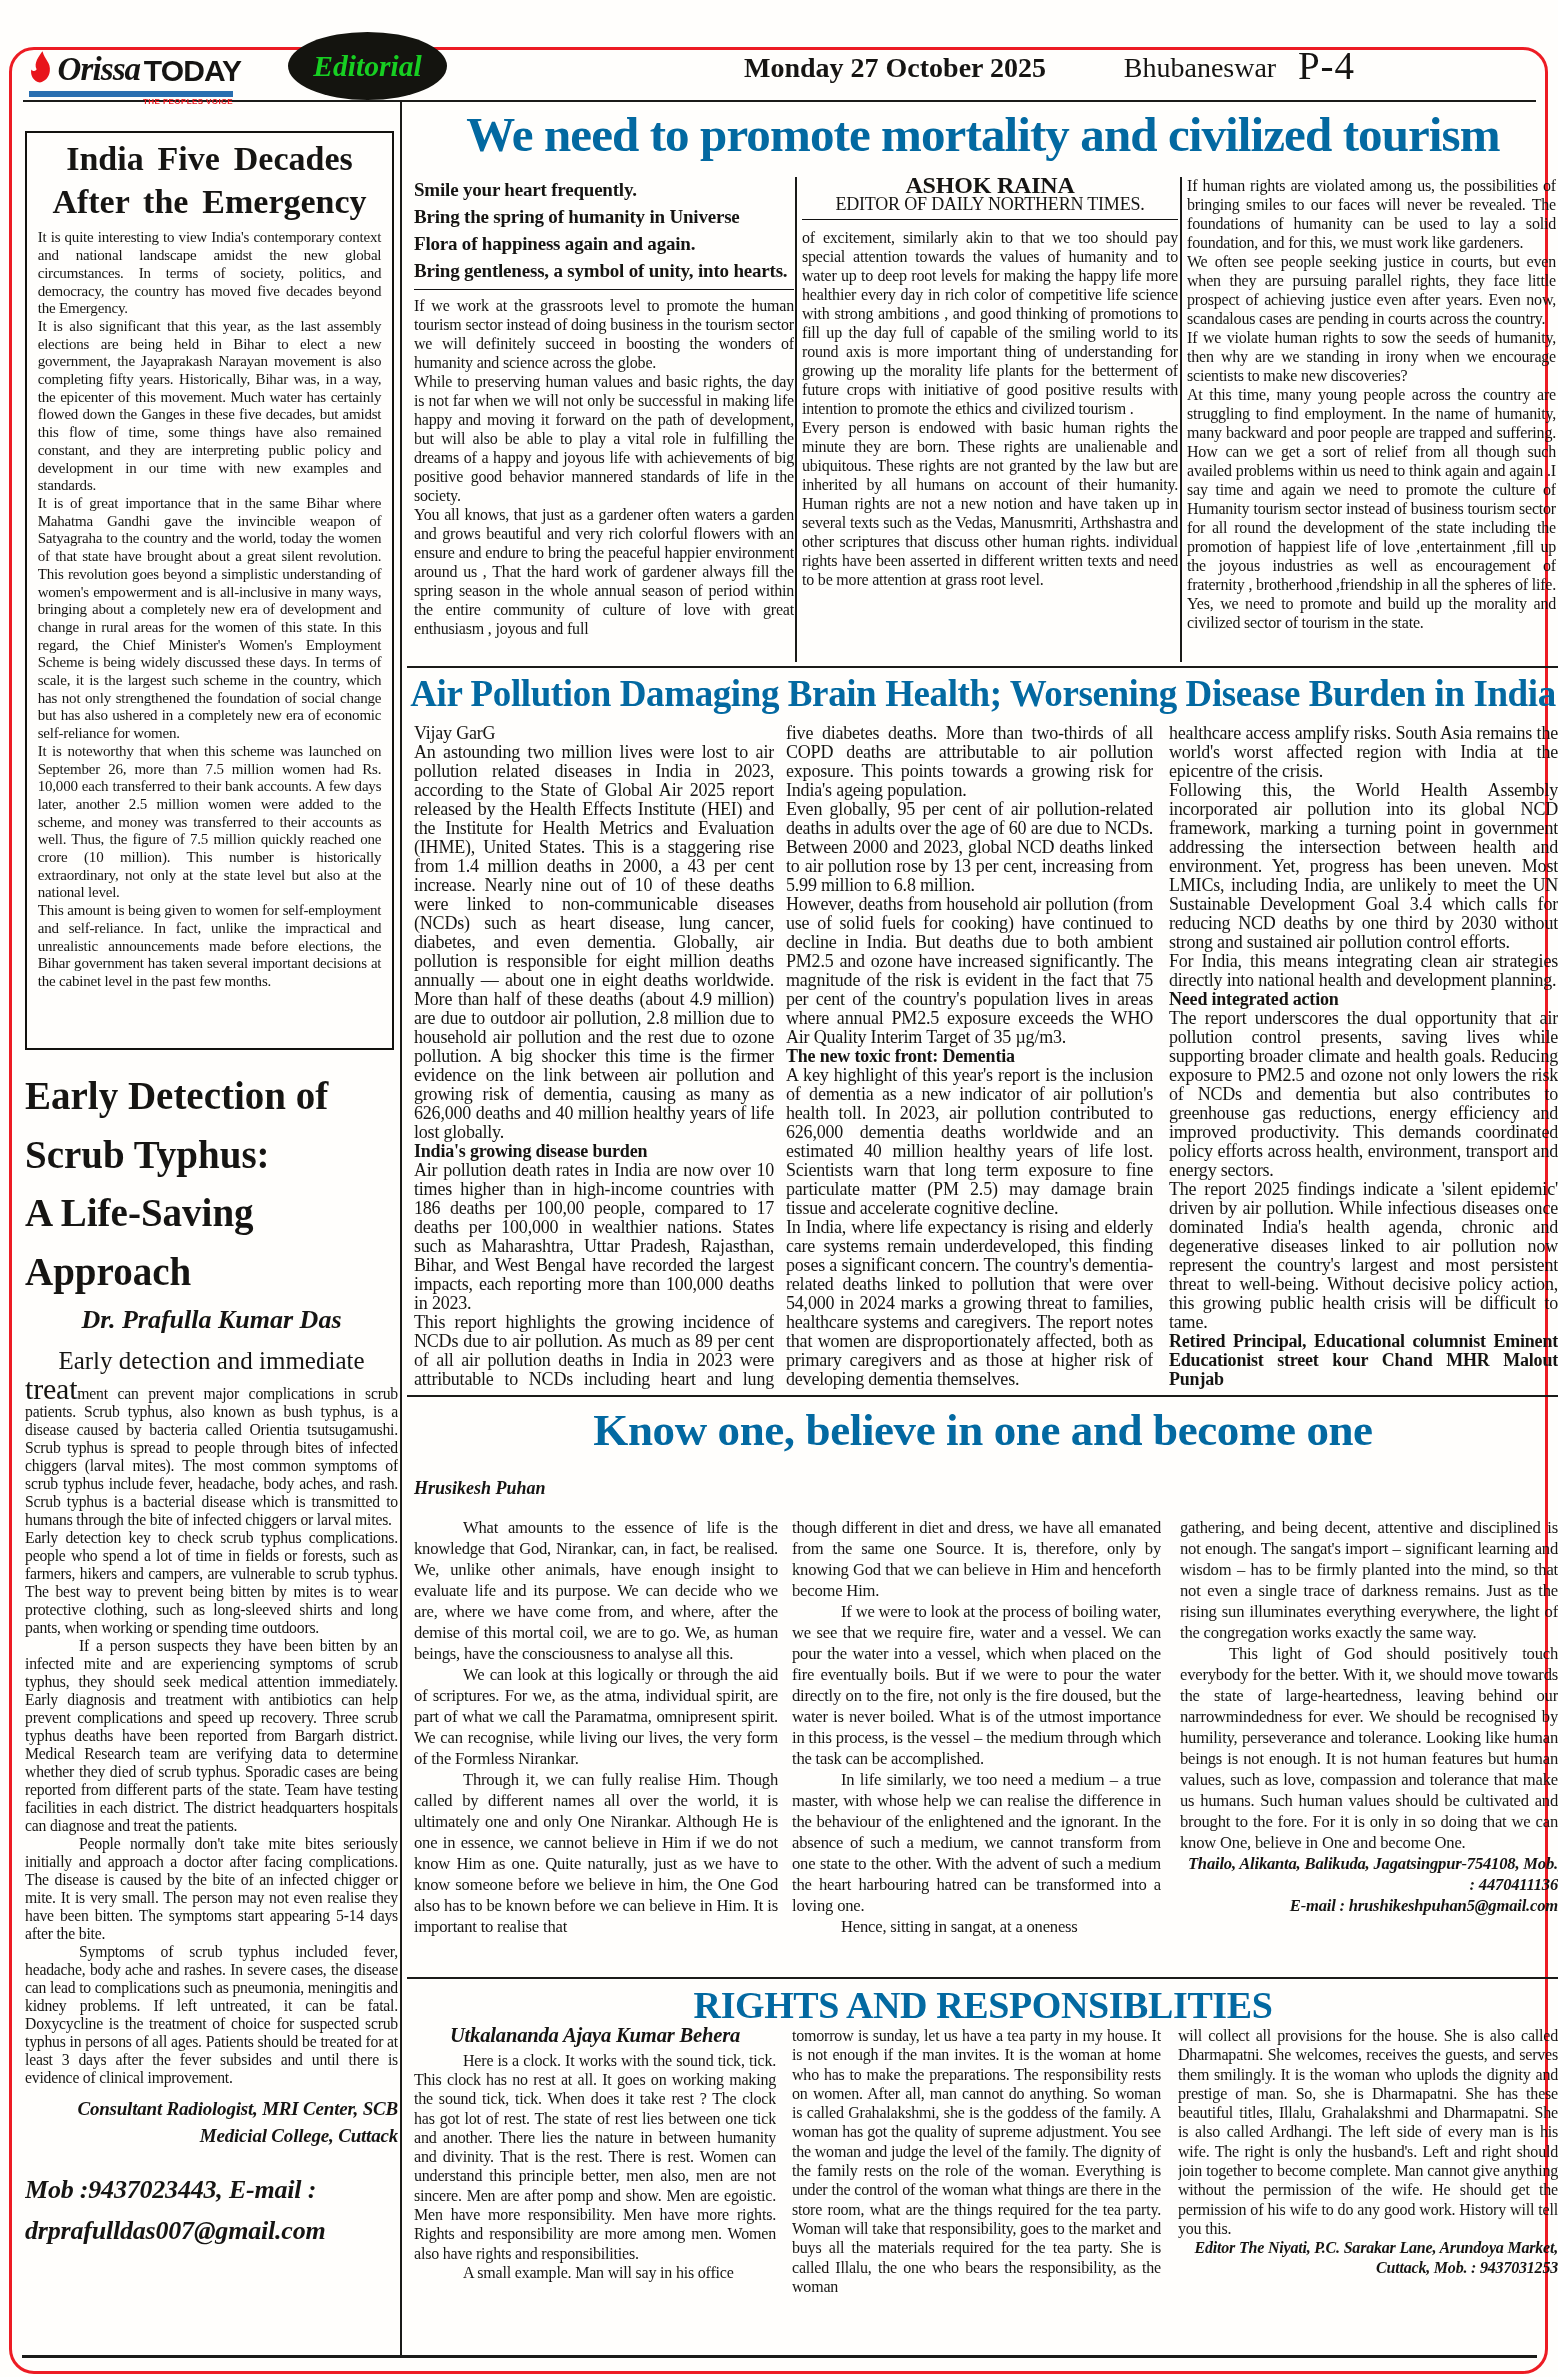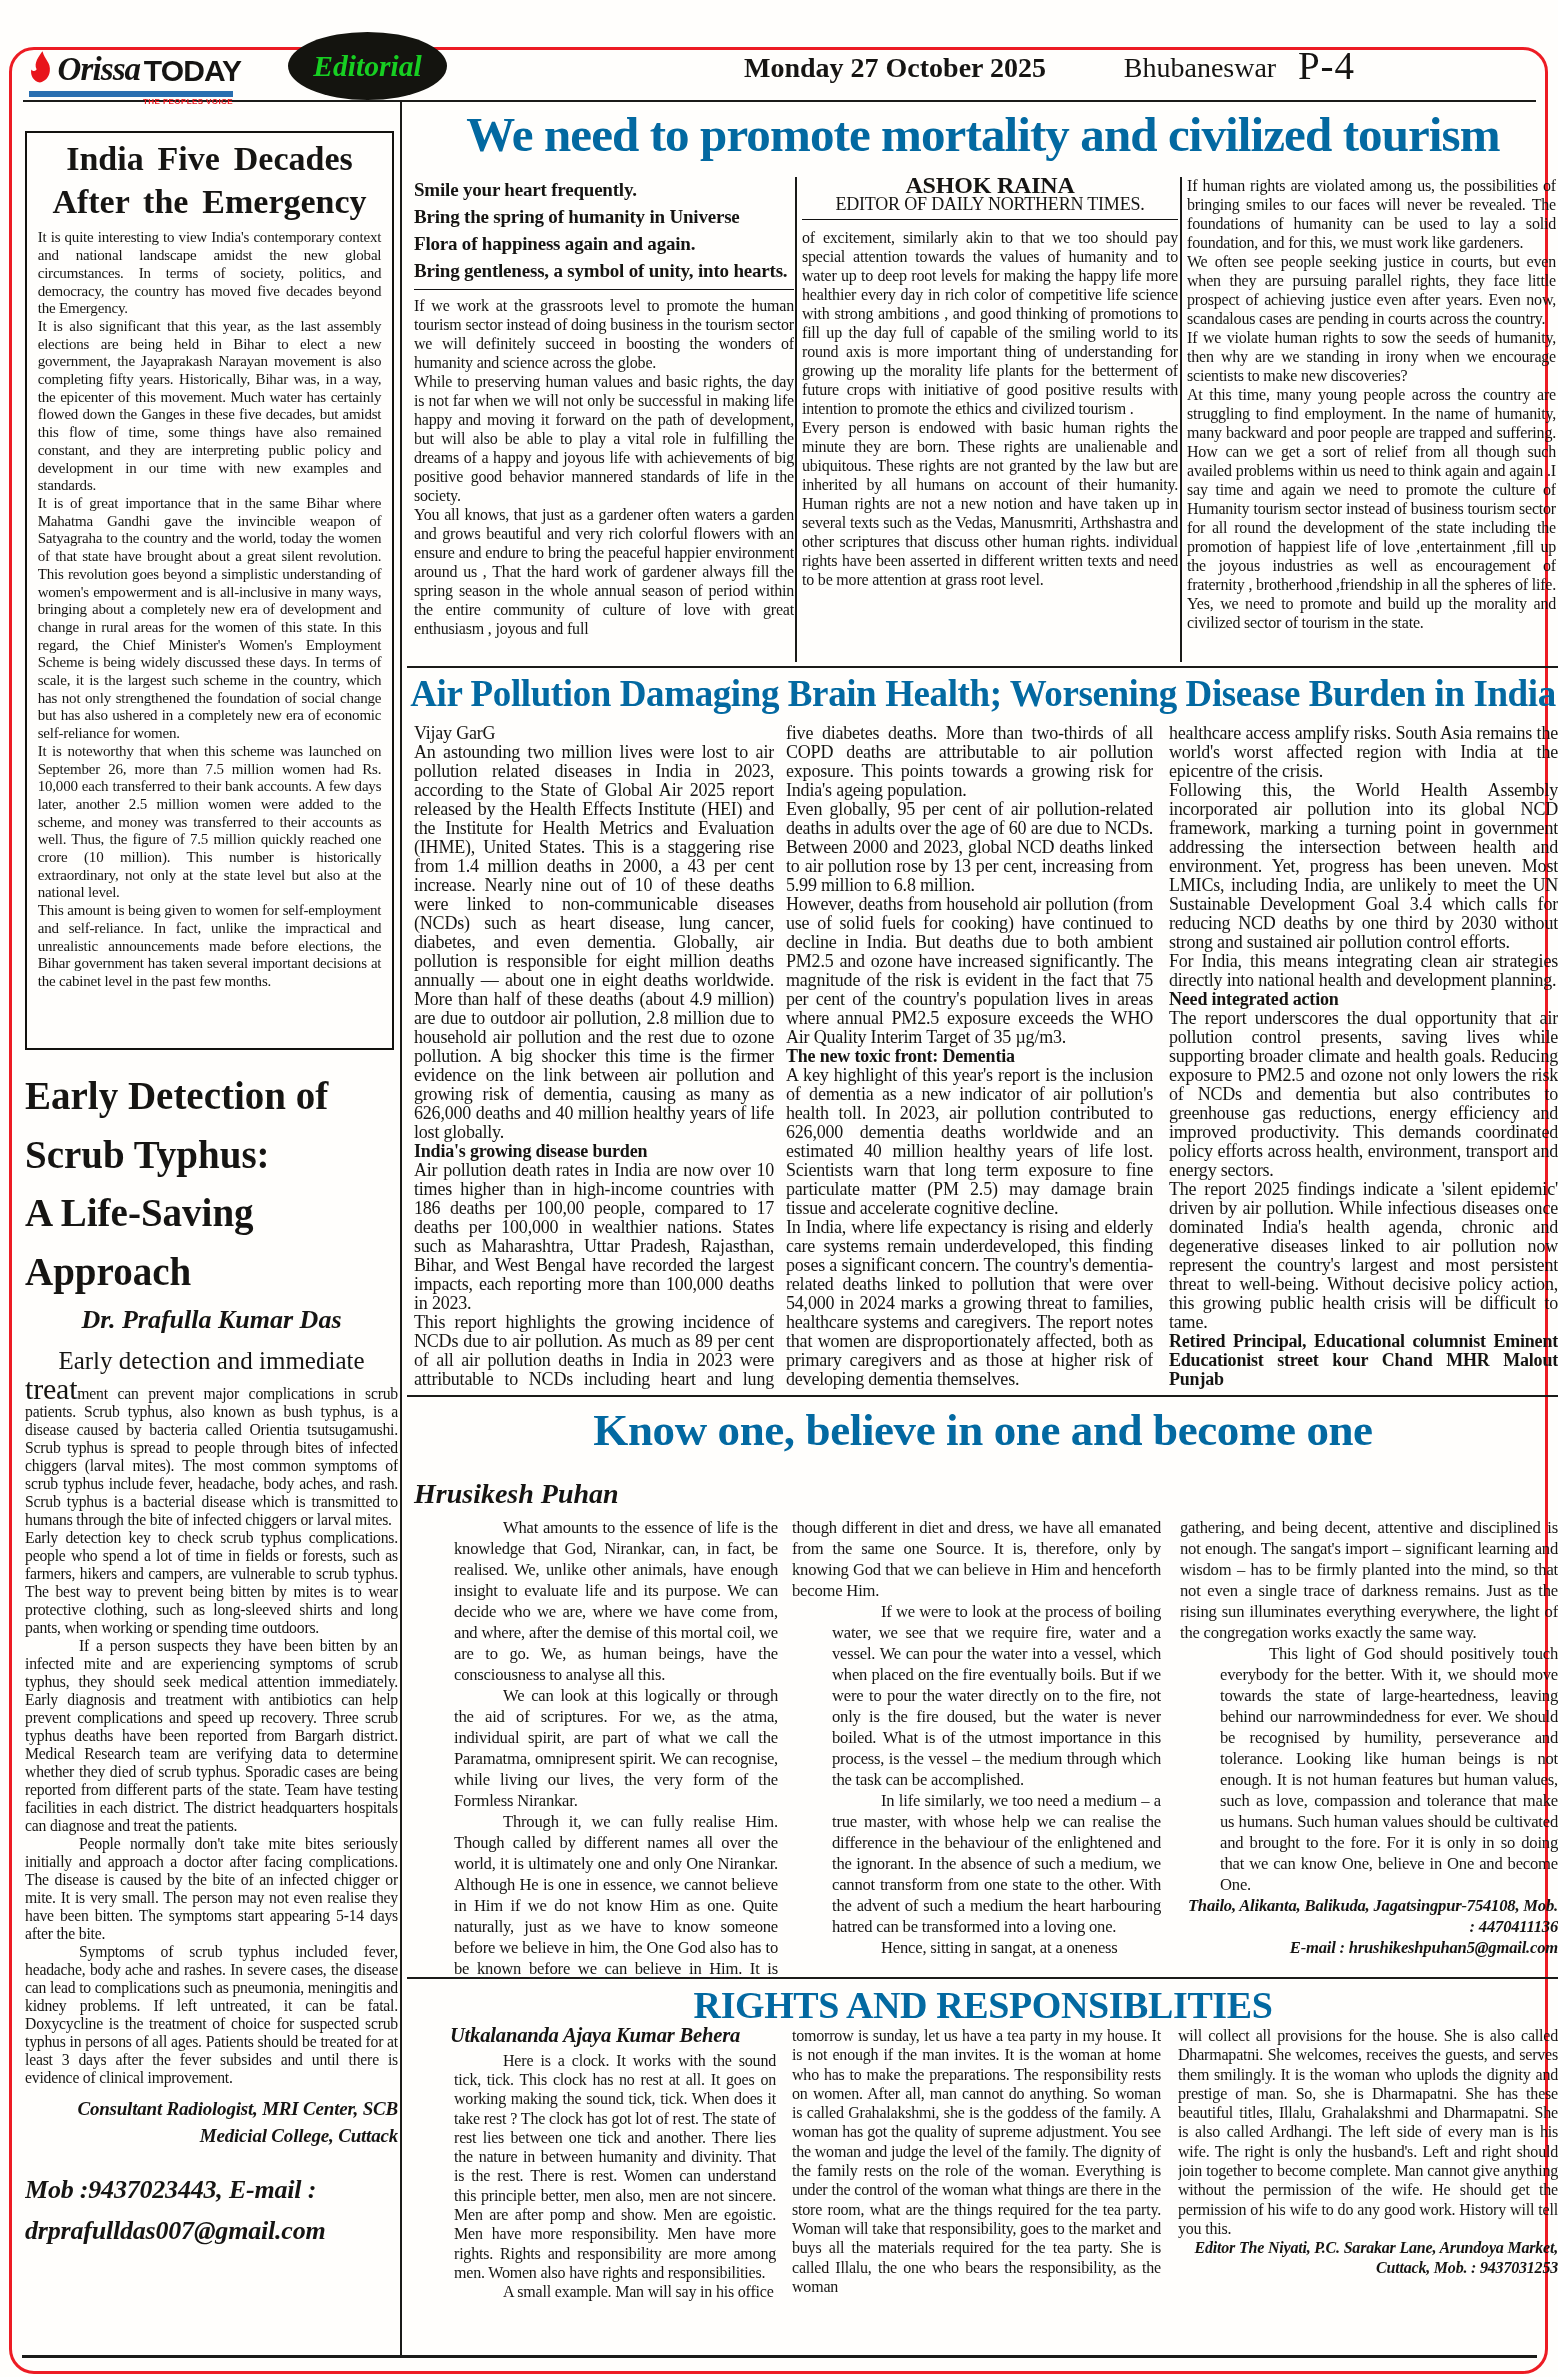--- a/index.html
+++ b/index.html
@@ -21,21 +21,21 @@
          display:flex;align-items:center;justify-content:center;}
   .badge span{color:#17cf22;font-style:italic;font-weight:bold;font-size:29.6px;}
   .hdr-date{left:707px;top:52px;width:376px;text-align:center;font-weight:bold;font-size:28px;}
   .hdr-city{left:1106px;top:52px;width:188px;text-align:center;font-weight:normal;font-size:28px;}
   .hdr-page{left:1298px;top:43px;font-size:39px;letter-spacing:0.9px;}
   
   .para{margin:0;text-align:justify;}
   .subhead{font-weight:bold;}
   .sig{font-weight:bold;}
   .sigit{font-weight:bold;font-style:italic;}
-  .indent{text-indent:49px;margin-left:40px;}
+  .indent{text-indent:49px;}
   .author{font-weight:normal;}
   
   .a1box{left:25px;top:131px;width:369px;height:919px;border:2.7px solid #13120f;box-sizing:border-box;
          padding:5.4px 10.7px 5.4px 10.7px;overflow:hidden;}
   .a1box .a1line{text-align:center;font-weight:bold;font-size:34px;line-height:1.26;word-spacing:5.4px;text-indent:0;}
   .a1body{margin-top:5.4px;font-size:15px;line-height:17.7px;letter-spacing:-0.2px;}
   
   .scrub{left:25px;top:1067px;width:373px;height:1281px;overflow:hidden;}
   .scrub .tline{text-align:left;font-weight:bold;font-size:39px;line-height:1.5;text-indent:0;}
   .s-author{text-align:center;font-weight:bold;font-style:italic;font-size:26px;margin:3.6px 0 0 0;}
@@ -54,21 +54,21 @@
   
   .col{overflow:hidden;}
   .t-col{top:176px;height:491px;font-size:16px;line-height:19px;letter-spacing:-0.2px;}
   .poem{border-bottom:1.8px solid #111;padding-bottom:4.5px;margin-bottom:6.3px;}
   .poem .poemline{font-weight:bold;font-size:19px;line-height:27px;text-align:left;}
   .byline{text-align:center;border-bottom:1.8px solid #111;padding-bottom:5.4px;margin-bottom:7.2px;}
   .byline-name{font-weight:bold;font-size:24px;}
   .byline-role{font-size:18px;}
   .a-col{top:724px;height:666px;font-size:18px;line-height:19px;letter-spacing:-0.2px;}
   .k-col{top:1517px;height:458px;font-size:16.6px;line-height:21px;letter-spacing:-0.2px;}
-  .k-author{left:414px;top:1478px;font-weight:bold;font-style:italic;font-size:28px;}
+  .k-author{left:414px;top:1478px;font-weight:bold;font-style:italic;font-size:18px;}
   .r-col{top:2026px;height:328px;font-size:16px;line-height:19.3px;letter-spacing:-0.2px;}
   .r-author{text-align:center;font-weight:bold;font-style:italic;font-size:20.6px;margin-bottom:5.4px;text-indent:0;}
   .r-col .sigit, .k-col .sigit{text-align:right;}
 </style>
 </head>
 <body>
 
 <div class="page">
 
   <div class="abs red-frame"></div>

